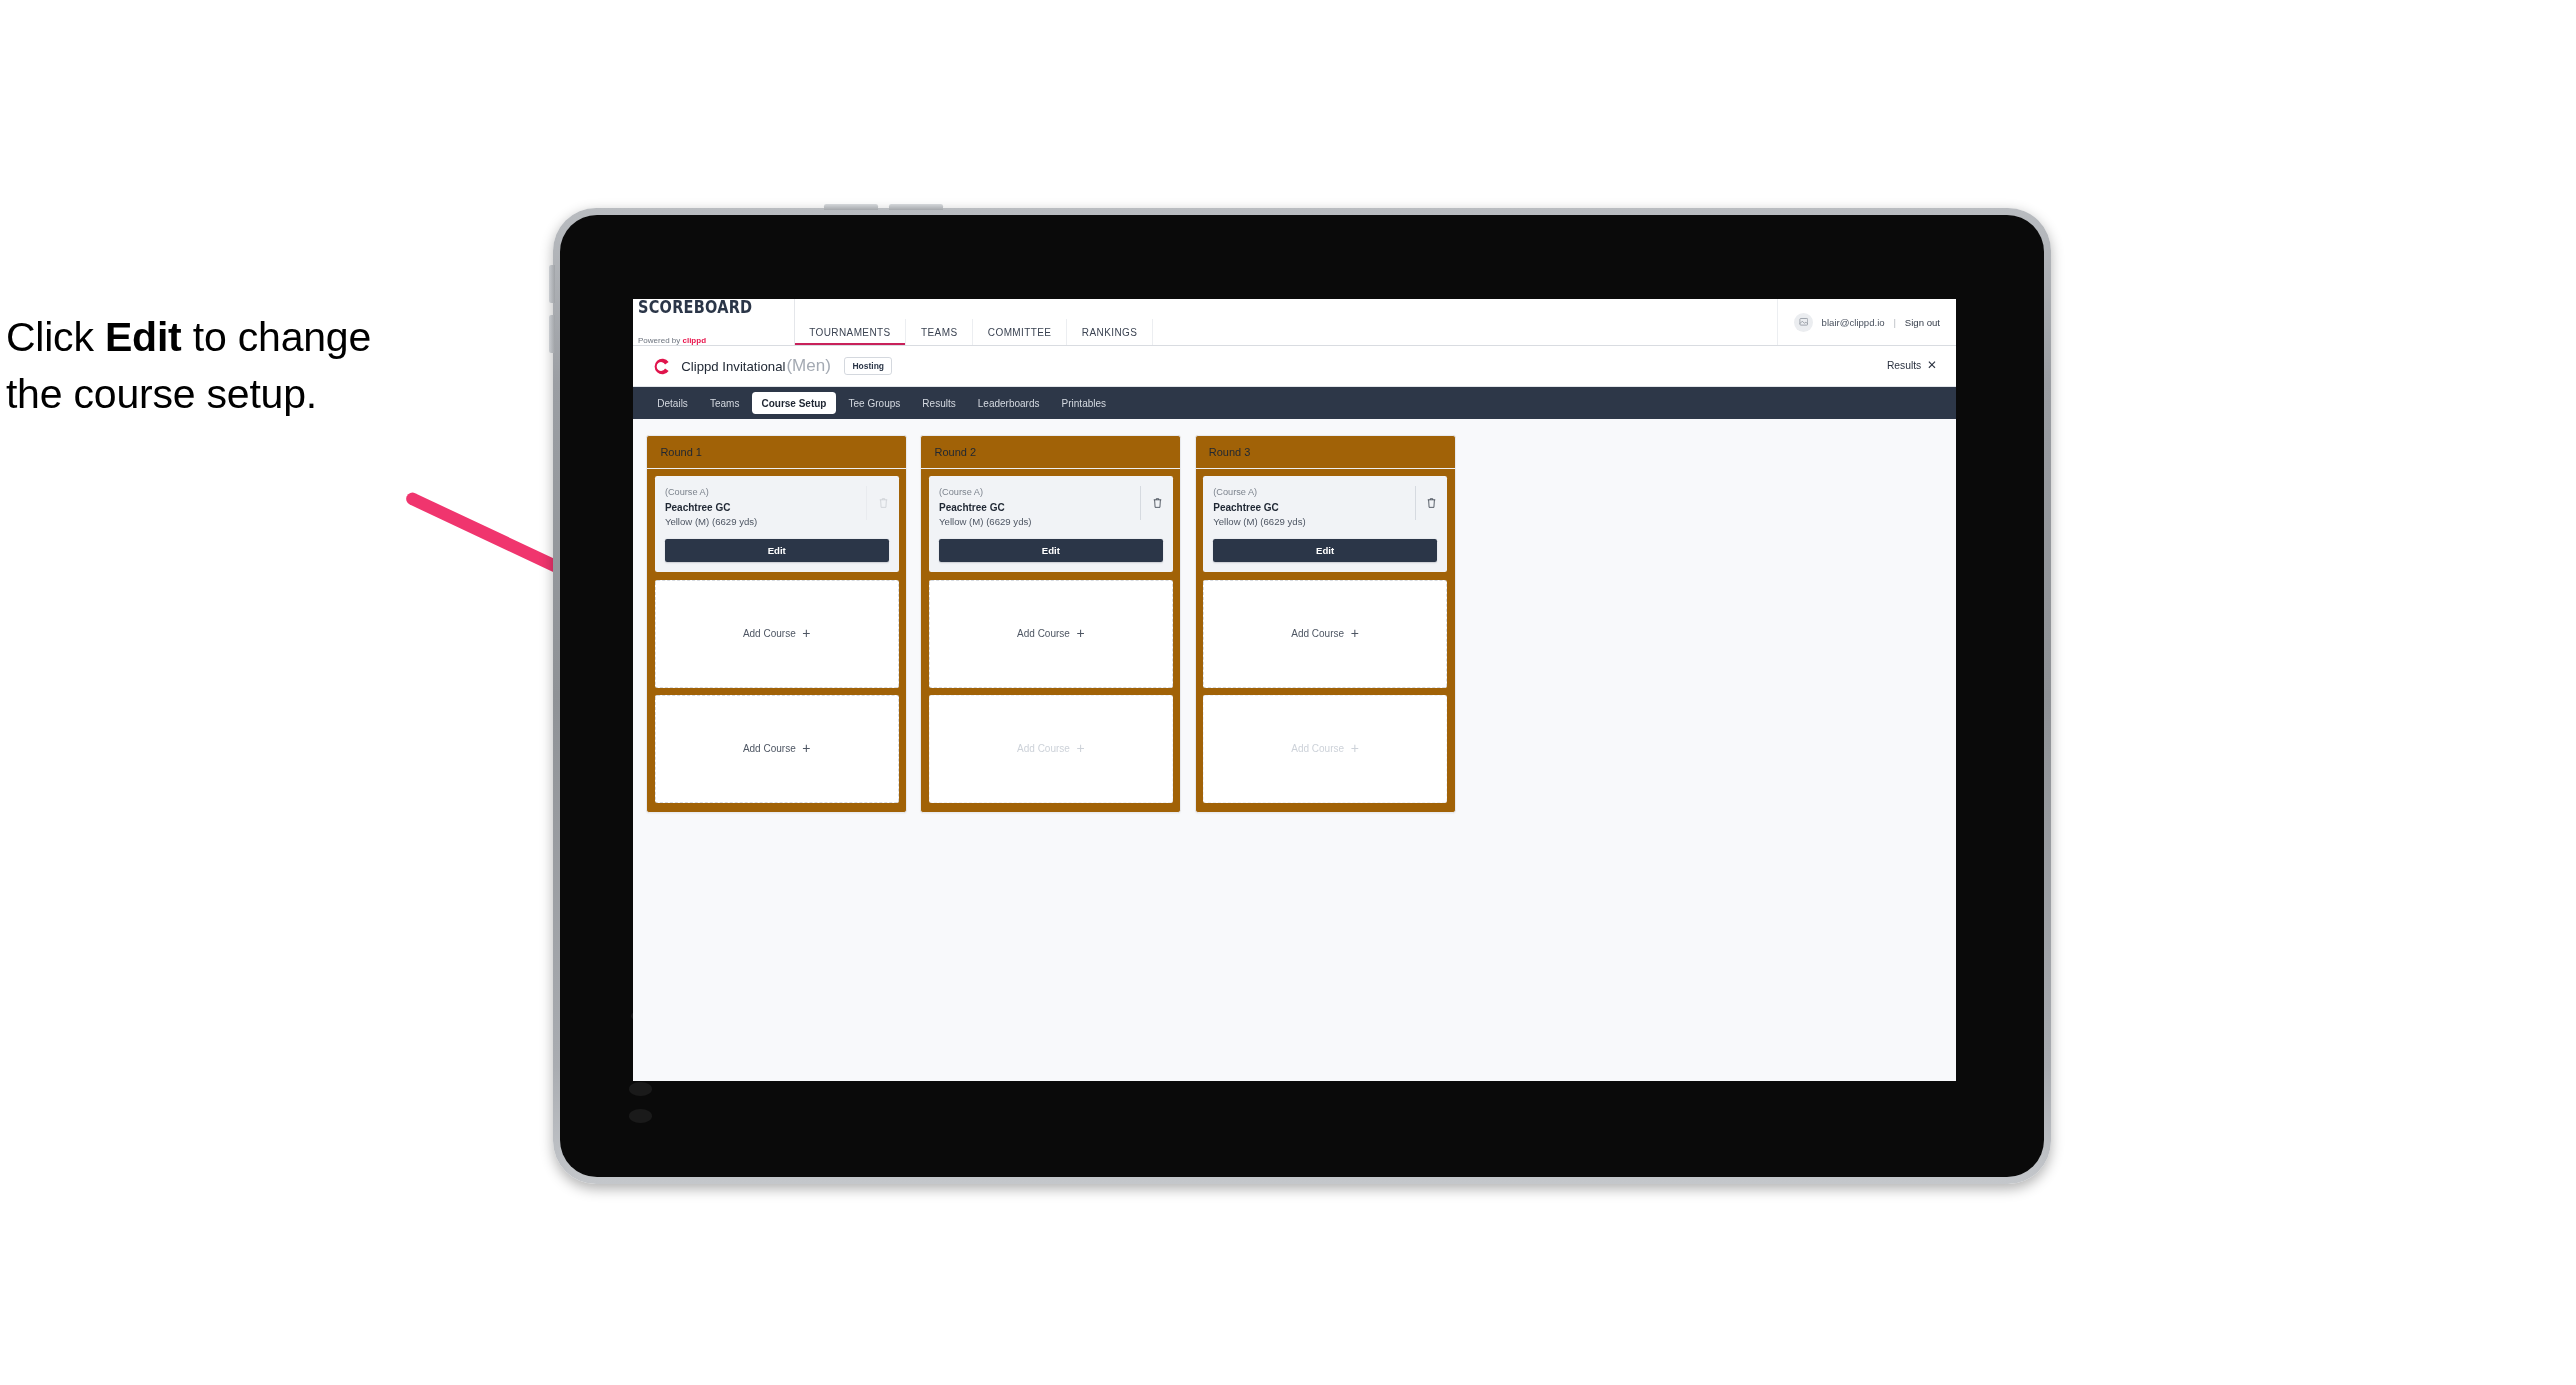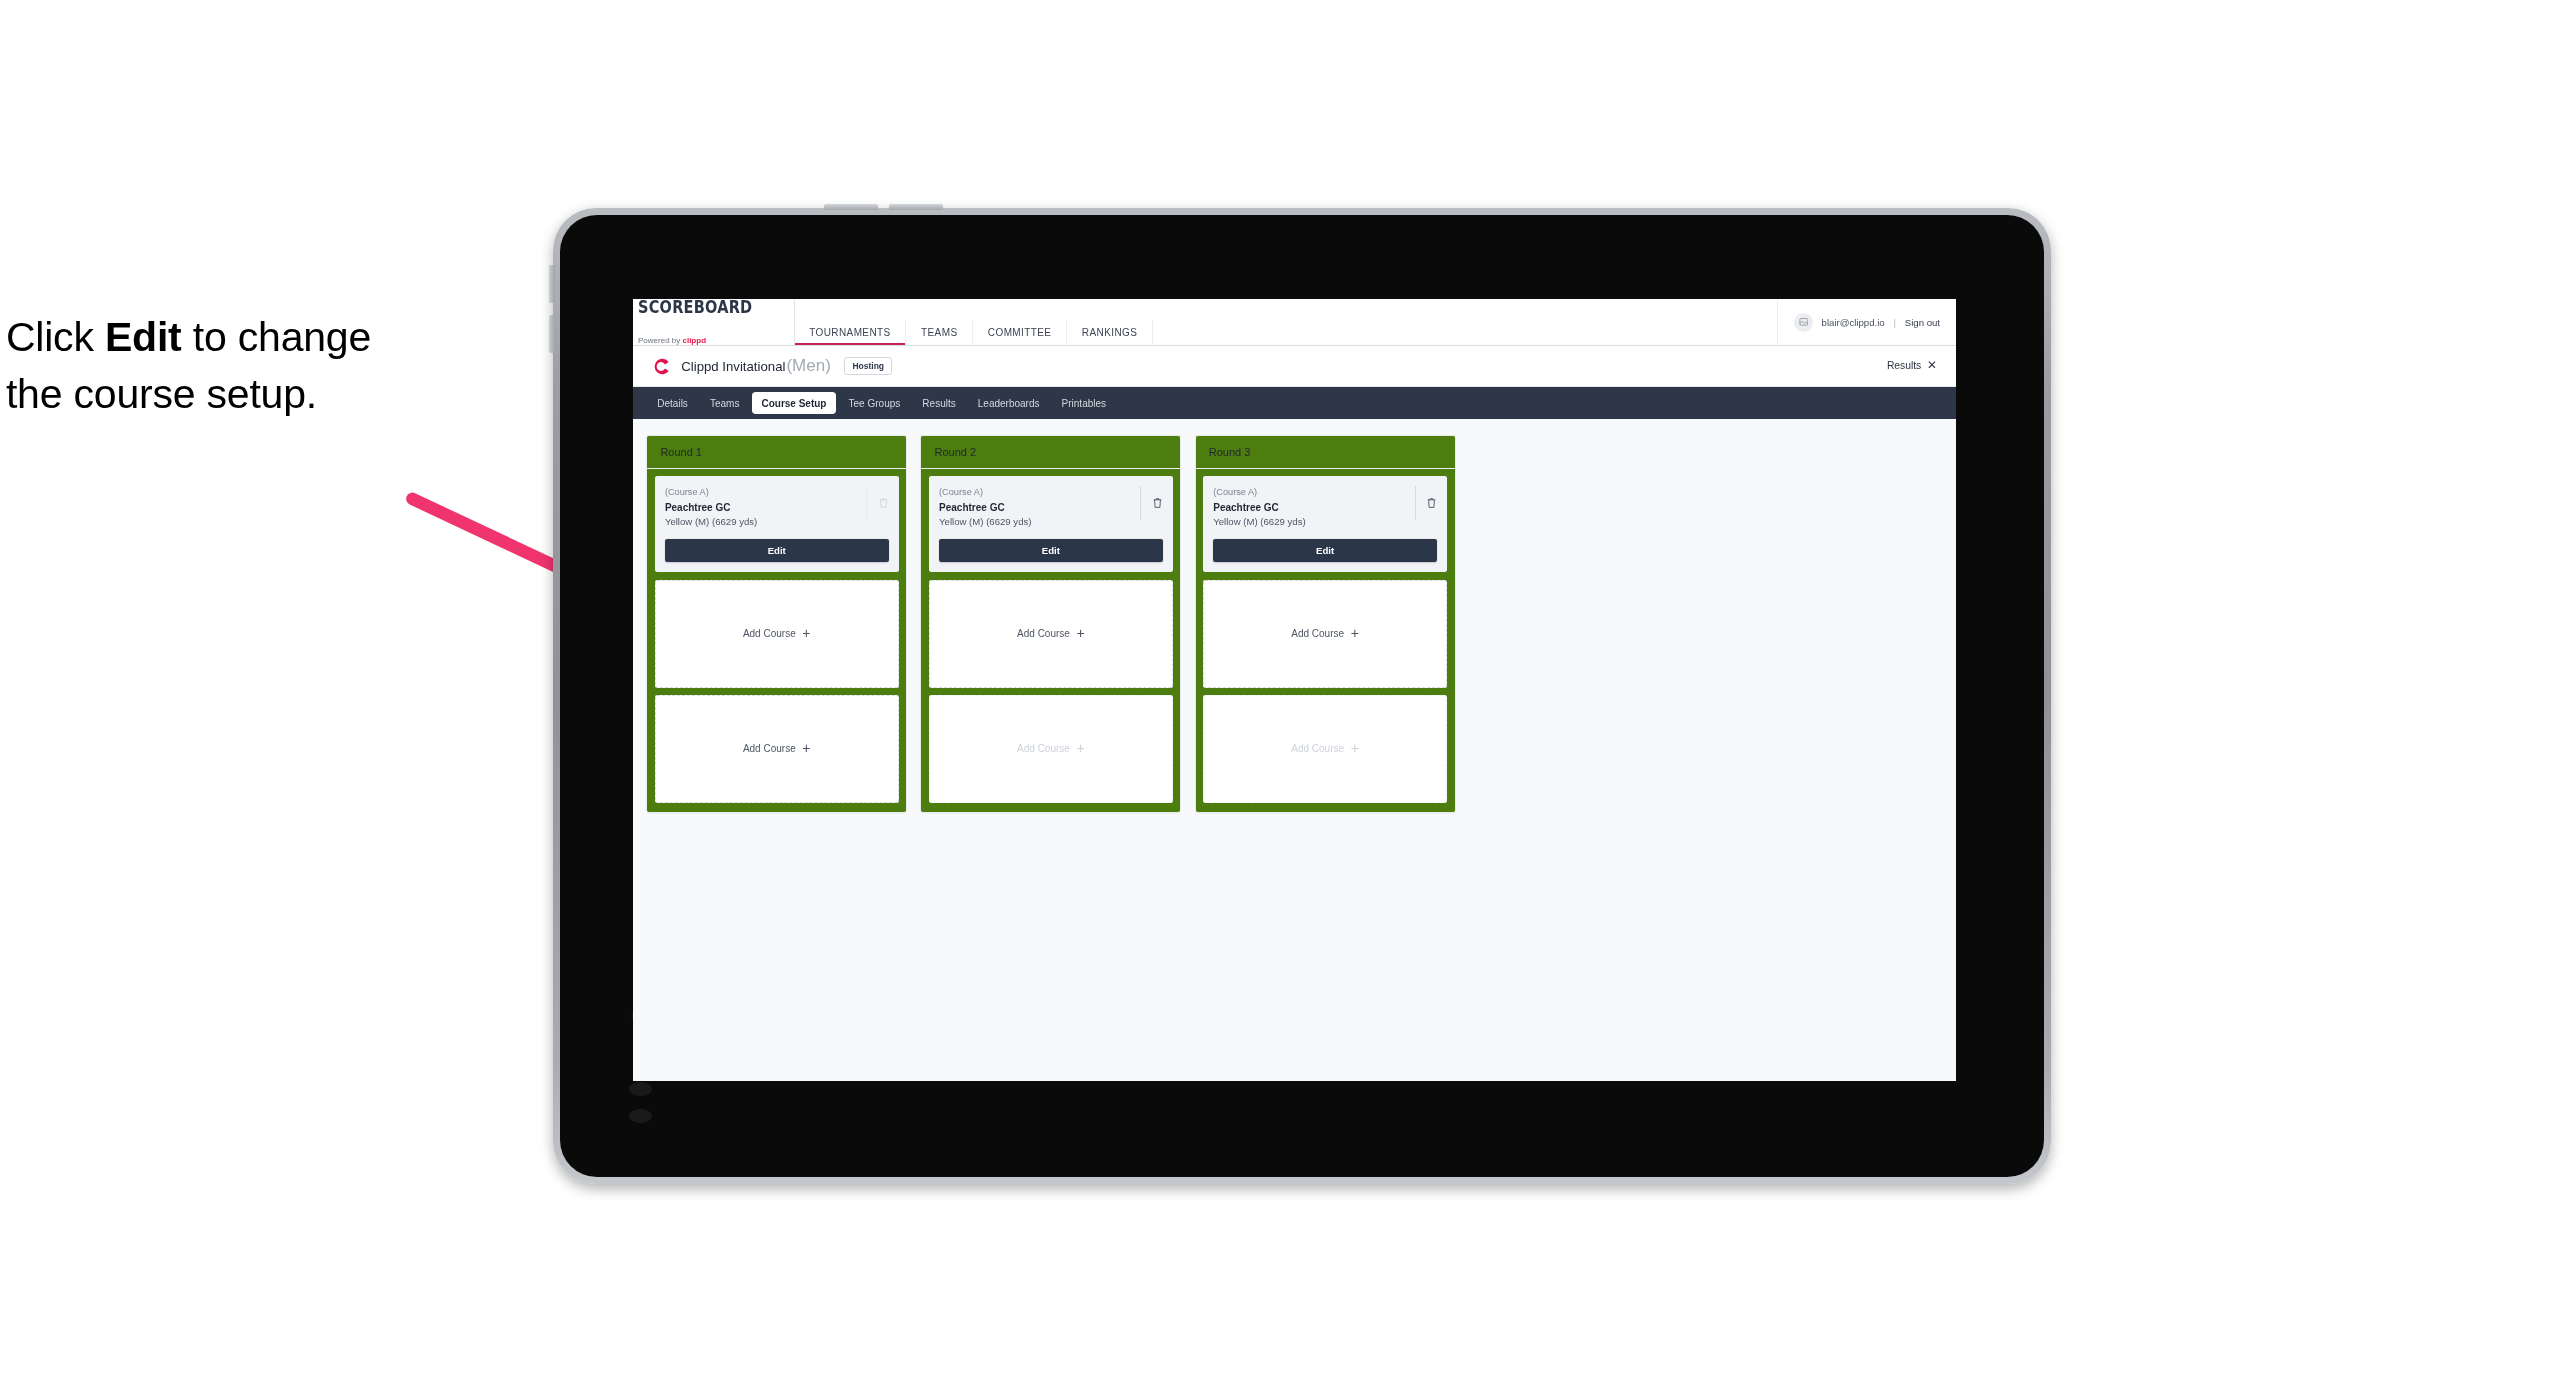--- a/index.html
+++ b/index.html
@@ -265,21 +265,21 @@
 
   
   .content {
     padding: 16px 0 0 13.2px;
     display: flex;
     gap: 13.2px;
     align-items: flex-start;
   }
   .round-col {
     width: 259px;
-    background: #4d7c0f;
+    background: #a16207;
     border: 0.7px solid #e8eaee;
     border-radius: 2.9px;
     box-shadow: 0 0.7px 1.5px rgba(16,24,40,0.04);
     flex: 0 0 auto;
   }
   .round-head {
     padding: 10.3px 13.2px 9.6px 13.2px;
     border-bottom: 0.7px solid #edeff2;
     font-size: 11px;
     color: #1f2733;

